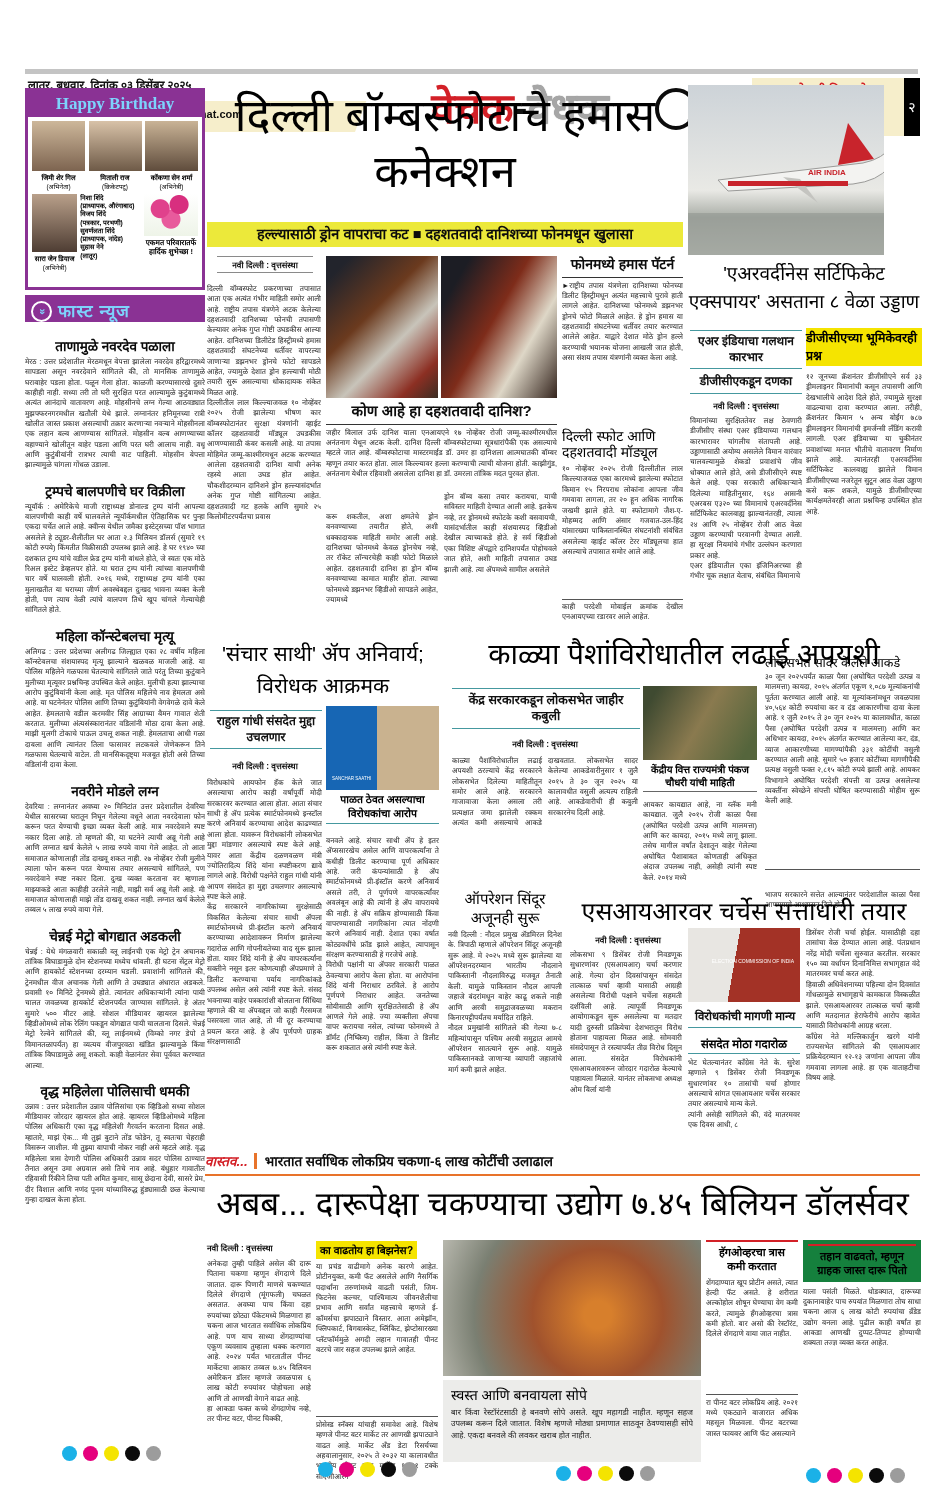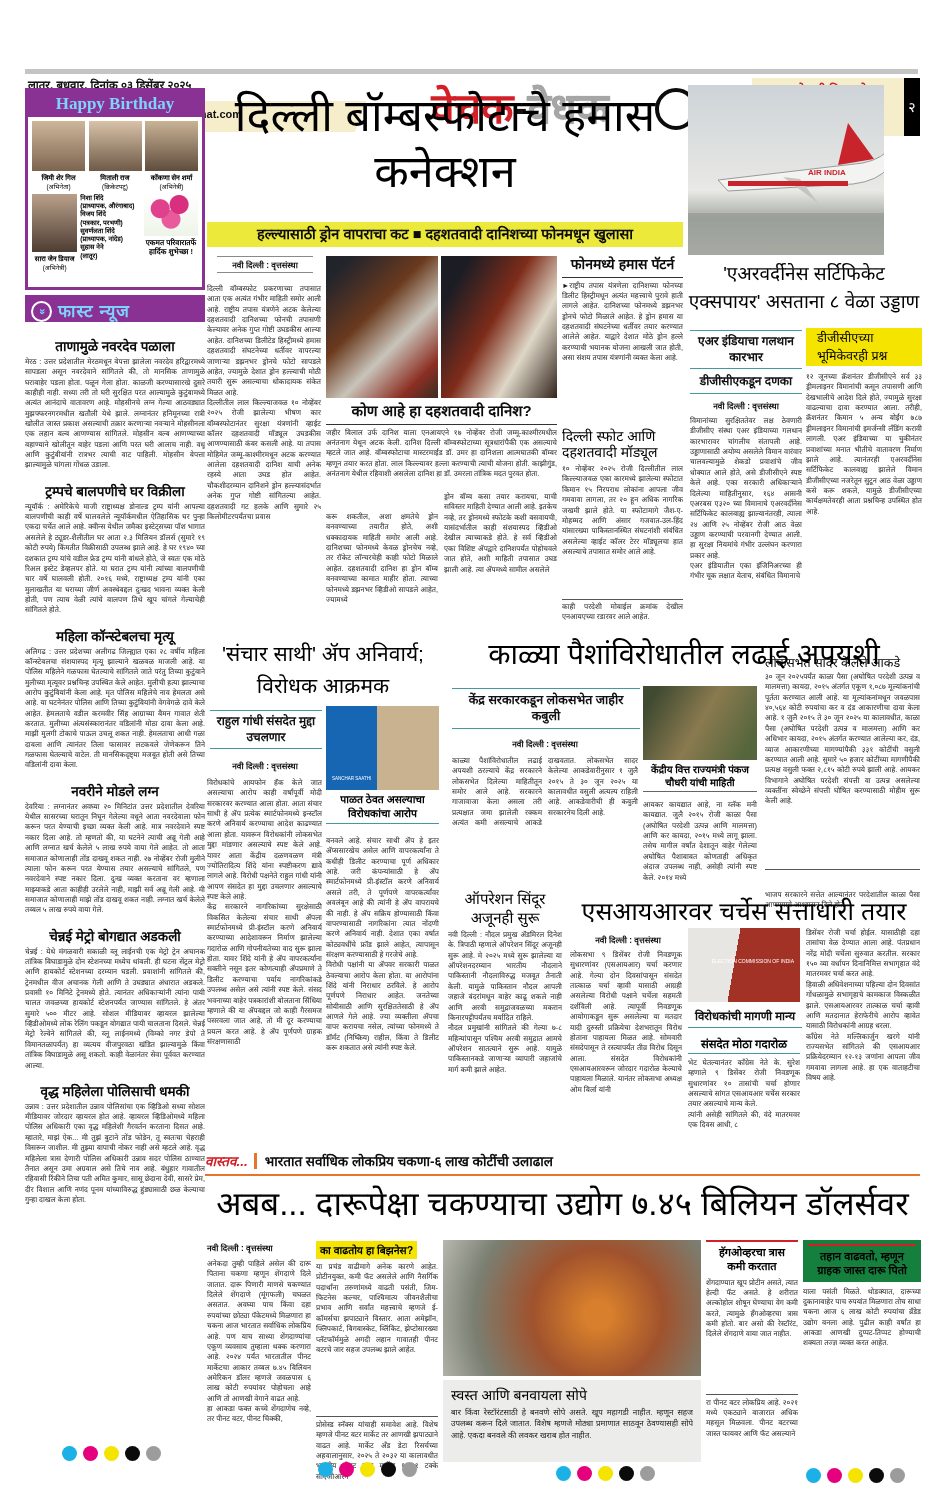--- a/index.html
+++ b/index.html
@@ -135,21 +135,21 @@
     </svg>
   </div>
   <div class="abs hl" style="left:686px;top:260px;width:236px;height:64px;font-size:19px;line-height:1.45;text-align:center;">'एअरवर्दीनेस सर्टिफिकेट एक्सपायर' असताना ८ वेळा उड्डाण</div>
   <div class="abs" style="left:690px;top:330px;width:112px;">
     <div class="subhead" style="font-size:12px;">एअर इंडियाचा गलथान कारभार</div>
     <div class="subhead" style="font-size:12px;border-top:none;margin-top:2px;">डीजीसीएकडून दणका</div>
   </div>
   <div class="abs byline" style="left:692px;top:398px;width:108px;border:none;">नवी दिल्ली : वृत्तसंस्था</div>
   <div class="abs bt" style="left:690px;top:416px;width:112px;height:274px;">विमानांच्या सुरक्षिततेवर लक्ष ठेवणारी डीजीसीए संस्था एअर इंडियाच्या गलथान कारभारावर चांगलीच संतापली आहे. उड्डाणासाठी अयोग्य असलेले विमान वारंवार चालवल्यामुळे शेकडो प्रवाशांचे जीव धोक्यात आले होते, असे डीजीसीएने स्पष्ट केले आहे. एका सरकारी अधिकाऱ्याने दिलेल्या माहितीनुसार, १६४ आसनी एअरबस ए३२० च्या विमानाचे एअरवर्दीनेस सर्टिफिकेट कालबाह्य झाल्यानंतरही, त्याला २४ आणि २५ नोव्हेंबर रोजी आठ वेळा उड्डाण करण्याची परवानगी देण्यात आली. हा सुरक्षा नियमांचे गंभीर उल्लंघन करणारा प्रकार आहे.
 एअर इंडियातील एका इंजिनिअरच्या ही गंभीर चूक लक्षात येताच, संबंधित विमानाचे</div>
-  <div class="abs" style="left:806px;top:328px;width:116px;height:38px;background:#f5e400;font-size:12.5px;font-weight:normal;line-height:1.4;padding:2px 11px;box-sizing:border-box;">डीजीसीएच्या भूमिकेवरही प्रश्न</div>
+  <div class="abs" style="left:806px;top:328px;width:116px;height:38px;background:#f5e400;font-size:12.5px;font-weight:bold;line-height:1.4;padding:2px 0;box-sizing:border-box;">डीजीसीएच्या भूमिकेवरही प्रश्न</div>
   <div class="abs bt" style="left:806px;top:372px;width:116px;height:224px;">१२ जूनच्या क्रॅशनंतर डीजीसीएने सर्व ३३ ड्रीमलाइनर विमानांची कसून तपासणी आणि देखभालीचे आदेश दिले होते, ज्यामुळे सुरक्षा वाढल्याचा दावा करण्यात आला. तरीही, क्रॅशनंतर किमान ५ अन्य बोईंग ७८७ ड्रीमलाइनर विमानांची इमर्जन्सी लँडिंग करावी लागली. एअर इंडियाच्या या चुकीनंतर प्रवाशांच्या मनात भीतीचे वातावरण निर्माण झाले आहे. त्यानंतरही एअरवर्दीनेस सर्टिफिकेट कालबाह्य झालेले विमान डीजीसीएच्या नजरेतून सुटून आठ वेळा उड्डाण कसे करू शकले, यामुळे डीजीसीएच्या कार्यक्षमतेवरही आता प्रश्नचिन्ह उपस्थित होत आहे.</div>
 
   <div class="abs hl" style="left:207px;top:638px;width:232px;height:64px;font-size:21px;line-height:1.5;text-align:center;">'संचार साथी' ॲप अनिवार्य; विरोधक आक्रमक</div>
   <div class="abs subhead" style="left:210px;top:710px;width:110px;font-size:12px;">राहुल गांधी संसदेत मुद्दा उचलणार</div>
   <div class="abs byline" style="left:212px;top:758px;width:106px;border:none;">नवी दिल्ली : वृत्तसंस्था</div>
   <div class="abs bt" style="left:207px;top:778px;width:115px;height:366px;">विरोधकांचे आयफोन हॅक केले जात असल्याचा आरोप काही वर्षांपूर्वी मोदी सरकारवर करण्यात आला होता. आता संचार साथी हे ॲप प्रत्येक स्मार्टफोनमध्ये इन्स्टॉल करणे अनिवार्य करण्याचा आदेश काढण्यात आला होता. यावरून विरोधकांनी लोकसभेत मुद्दा मांडणार असल्याचे स्पष्ट केले आहे. यावर आता केंद्रीय दळणवळण मंत्री ज्योतिरादित्य शिंदे यांना स्पष्टीकरण द्यावे लागले आहे. विरोधी पक्षनेते राहुल गांधी यांनी आपण संसदेत हा मुद्दा उचलणार असल्याचे स्पष्ट केले आहे.
 केंद्र सरकारने नागरिकांच्या सुरक्षेसाठी विकसित केलेल्या संचार साथी ॲपला स्मार्टफोनमध्ये प्री-इंस्टॉल करणे अनिवार्य करण्याच्या आदेशावरून निर्माण झालेल्या गदारोळ आणि गोपनीयतेच्या वाद सुरू झाला होता. यावर शिंदे यांनी हे ॲप वापरकर्त्यांना सक्तीने नसून इतर कोणत्याही ॲपप्रमाणे ते डिलीट करण्याचा पर्याय नागरिकांकडे उपलब्ध असेल असे त्यांनी स्पष्ट केले. संसद भवनाच्या बाहेर पत्रकारांशी बोलताना सिंधिया म्हणाले की या ॲपबद्दल जो काही गैरसमज पसरवला जात आहे, तो मी दूर करण्याचा प्रयत्न करत आहे. हे ॲप पूर्णपणे ग्राहक संरक्षणासाठी</div>
   <div class="abs ph" style="left:326px;top:706px;width:113px;height:84px;background:linear-gradient(90deg,#1766b4 0 45%,#c9b28f 45% 100%);">
     <div style="font-size:4.5px;color:#fff;padding:70px 0 0 6px;">SANCHAR SAATHI</div>
   </div>

